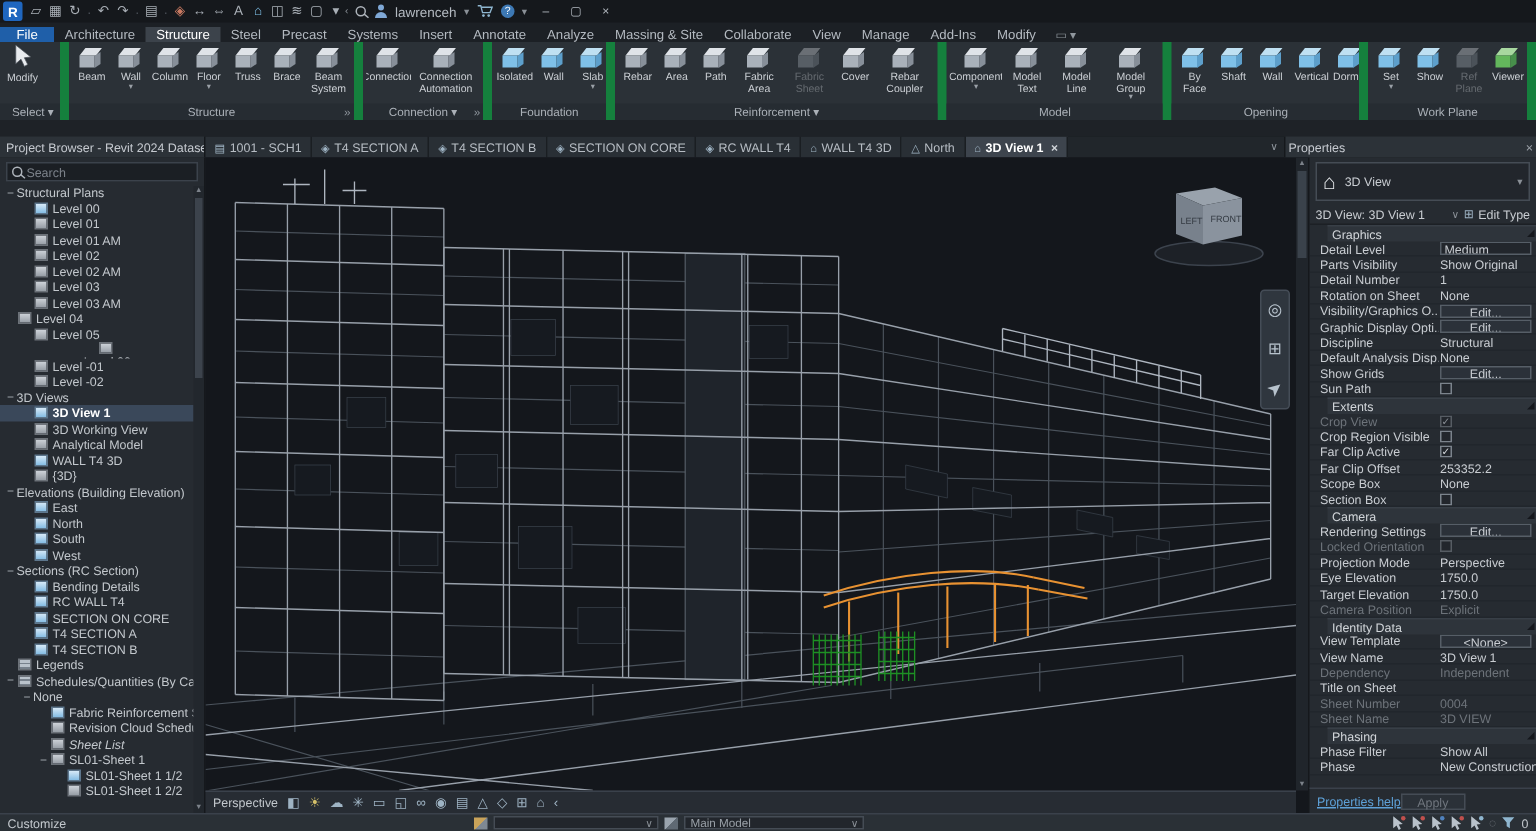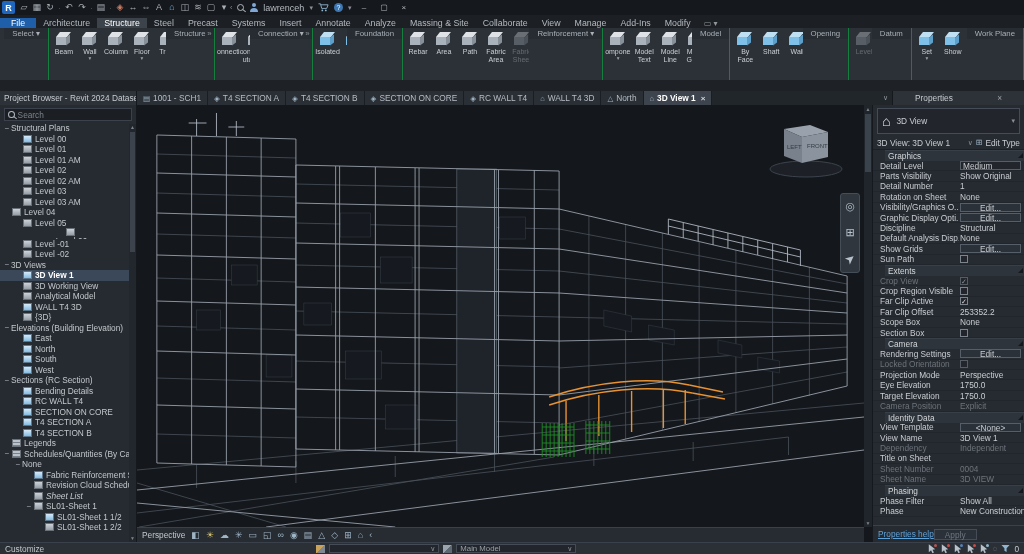--- a/index.html
+++ b/index.html
@@ -28,21 +28,21 @@
 
   
   .tabsrow{height:13px;background:#1c2025;display:flex;align-items:flex-end;font-size:8.8px;flex:none;}
   .ftab{background:#1f5fa9;color:#fff;padding:0 11px;display:flex;align-items:center;}
   .rtab{padding:0 7px;color:#b4bac1;display:flex;align-items:center;white-space:nowrap;}
   .rtab.active{background:#3c434b;color:#fff;}
   .rtoggle{display:flex;align-items:center;color:#8f969d;padding:0 6px;font-size:8px;gap:2px;}
 
   
   .ribbon{height:52px;background:#2b3137;display:flex;flex:none;overflow:hidden;}
-  .rpanel{display:flex;flex-direction:row;border-right:1px solid #15803d;flex-shrink:1;min-width:0;}
+  .rpanel{display:flex;flex-direction:column;border-right:6px solid #15803d;flex-shrink:1;min-width:0;}
   .rrow{flex:1;display:flex;align-items:flex-start;padding:1px 2px 0;overflow:hidden;}
   .rbtn{min-width:26px;max-width:46px;padding:0 1px;height:40px;display:flex;flex-direction:column;align-items:center;
     font-size:7px;color:#ccd0d5;line-height:1.1;text-align:center;overflow:hidden;}
   .rbtn.dis{opacity:.35;}
   .blbl{white-space:normal;}
   .bdd{font-size:5.5px;color:#9aa0a7;line-height:4px;}
   .rplabel{height:11px;font-size:7.8px;color:#aab0b7;text-align:center;background:#262c32;line-height:11px;
     position:relative;white-space:nowrap;padding:0 8px;}
   .rplabel .launcher{position:absolute;right:2px;top:0;color:#8f969d;}
   .bicon{position:relative;width:20px;height:17px;margin:1px auto 1px;flex:none;}
@@ -57,21 +57,21 @@
   
   .strip{height:11px;background:#1e2227;flex:none;}
   .viewtabsrow{height:14px;display:flex;background:#21262b;font-size:8.3px;flex:none;align-items:stretch;}
   .pbheader{width:137px;flex:none;background:#2c3238;display:flex;align-items:center;padding:0 4px;border-right:1px solid #15181c;color:#c6cad0;white-space:nowrap;overflow:hidden;}
   .vtabs{flex:1;display:flex;overflow:hidden;align-items:stretch;}
   .vtab{display:flex;align-items:center;gap:3px;padding:0 6px;background:#292f35;border-right:1px solid #1a1e22;color:#b7bdc4;white-space:nowrap;}
   .vtab.active{background:#3d444d;color:#fff;font-weight:bold;}
   .vtab .ticn{font-size:7.5px;color:#9fb4c4;}
   .vtab .x{font-size:8px;margin-left:2px;color:#cfd3d8;}
   .vtabs-ovf{display:flex;align-items:center;color:#8f969d;padding:0 4px;font-size:7px;}
-  .propsheader{width:132px;flex:none;background:#2c3238;display:flex;align-items:center;padding:0 22px;border-left:1px solid #15181c;color:#c6cad0;}
+  .propsheader{width:168px;flex:none;background:#2c3238;display:flex;align-items:center;padding:0 2px;border-left:1px solid #15181c;color:#c6cad0;}
   .propsheader .x{margin-left:auto;color:#9aa0a7;}
 
   
   .main{flex:1;display:flex;min-height:0;}
 
   
   .browser{width:137px;flex:none;background:#262b31;border-right:1px solid #15181c;display:flex;flex-direction:column;font-size:8.3px;position:relative;}
   .search{margin:3px 4px 2px;height:13px;background:#1b1f24;border:1px solid #3b424b;display:flex;align-items:center;padding:0 3px;gap:3px;flex:none;}
   .search input{background:transparent;border:0;outline:0;color:#c7ccd1;font-size:8.3px;width:100%;font-family:inherit;padding:0;}
   .search input::placeholder{color:#7c828a;}
@@ -461,41 +461,20 @@
           <div class="rbtn">
             <div class="bicon blue">
               <i class="t"></i>
               <i class="f"></i>
               <i class="s"></i>
             </div>
             <div class="blbl">Dormer</div>
           </div>
         </div>
         <div class="rplabel">Opening</div>
-      </div>
-      <div class="rpanel">
-        <div class="rrow">
-          <div class="rbtn dis">
-            <div class="bicon steel">
-              <i class="t"></i>
-              <i class="f"></i>
-              <i class="s"></i>
-            </div>
-            <div class="blbl">Level</div>
-          </div>
-          <div class="rbtn dis">
-            <div class="bicon steel">
-              <i class="t"></i>
-              <i class="f"></i>
-              <i class="s"></i>
-            </div>
-            <div class="blbl">Grid</div>
-          </div>
-        </div>
-        <div class="rplabel">Datum</div>
       </div>
       <div class="rpanel">
         <div class="rrow">
           <div class="rbtn">
             <div class="bicon blue">
               <i class="t"></i>
               <i class="f"></i>
               <i class="s"></i>
             </div>
             <div class="blbl">Set</div>

